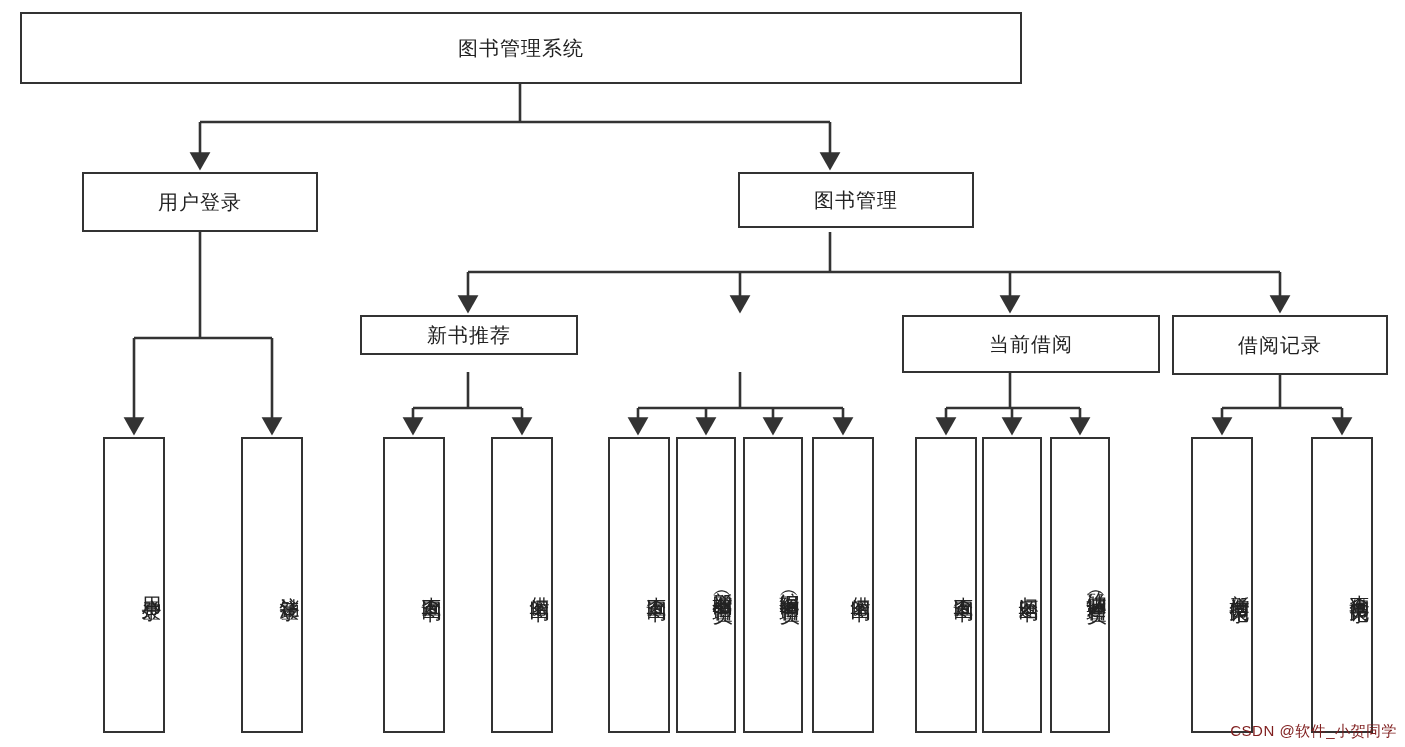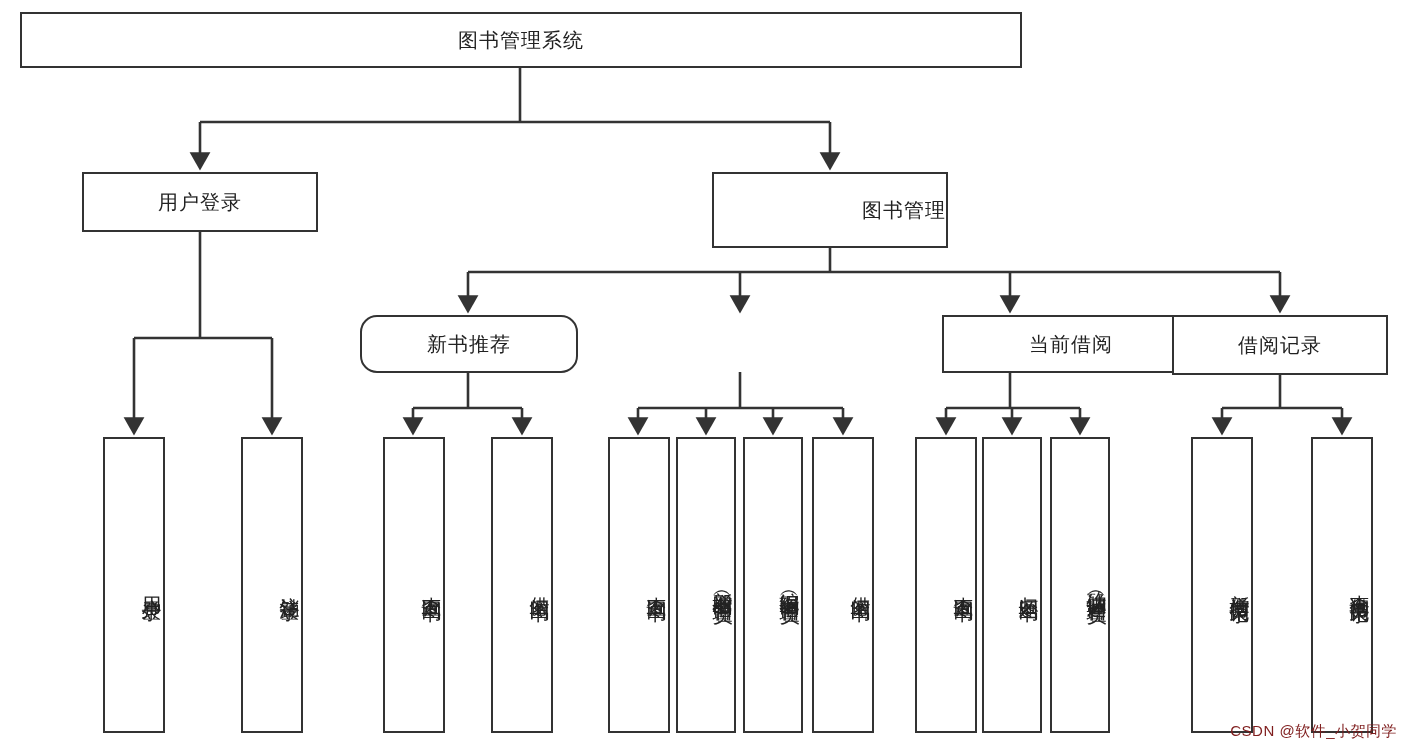--- a/index.html
+++ b/index.html
@@ -77,35 +77,35 @@
       <path d="M1012,408 L1012,425" marker-end="url(#arrow)"></path>
       <path d="M1080,408 L1080,425" marker-end="url(#arrow)"></path>
 
       <path d="M1280,375 L1280,408"></path>
       <path d="M1222,408 L1342,408"></path>
       <path d="M1222,408 L1222,425" marker-end="url(#arrow)"></path>
       <path d="M1342,408 L1342,425" marker-end="url(#arrow)"></path>
     </g>
   </svg>
 
-  <div class="node horiz" style="left:20px;top:12px;width:1002px;height:56px;align-items:center;">
+  <div class="node horiz" style="left:20px;top:12px;width:1002px;height:72px;align-items:center;">
     <span>图书管理系统</span>
   </div>
 
   <div class="node horiz" style="left:82px;top:172px;width:236px;height:60px;">
     <span>用户登录</span>
   </div>
-  <div class="node horiz" style="left:712px;top:172px;width:236px;height:76px;justify-content:flex-end;">
+  <div class="node horiz" style="left:738px;top:172px;width:236px;height:56px;">
     <span>图书管理</span>
   </div>
 
-  <div class="node horiz" style="left:360px;top:315px;width:218px;height:58px;border-radius:17px;">
+  <div class="node horiz" style="left:360px;top:315px;width:218px;height:40px;">
     <span>新书推荐</span>
   </div>
-  <div class="node horiz" style="left:902px;top:315px;width:258px;height:58px;margin-left:40px;">
+  <div class="node horiz" style="left:902px;top:315px;width:258px;height:58px;">
     <span>当前借阅</span>
   </div>
   <div class="node horiz" style="left:1172px;top:315px;width:216px;height:60px;align-items:center;">
     <span>借阅记录</span>
   </div>
 
   <div class="node vert" style="left:103px;top:437px;width:62px;height:296px;">
     <span>用户登录</span>
   </div>
   <div class="node vert" style="left:241px;top:437px;width:62px;height:296px;">

